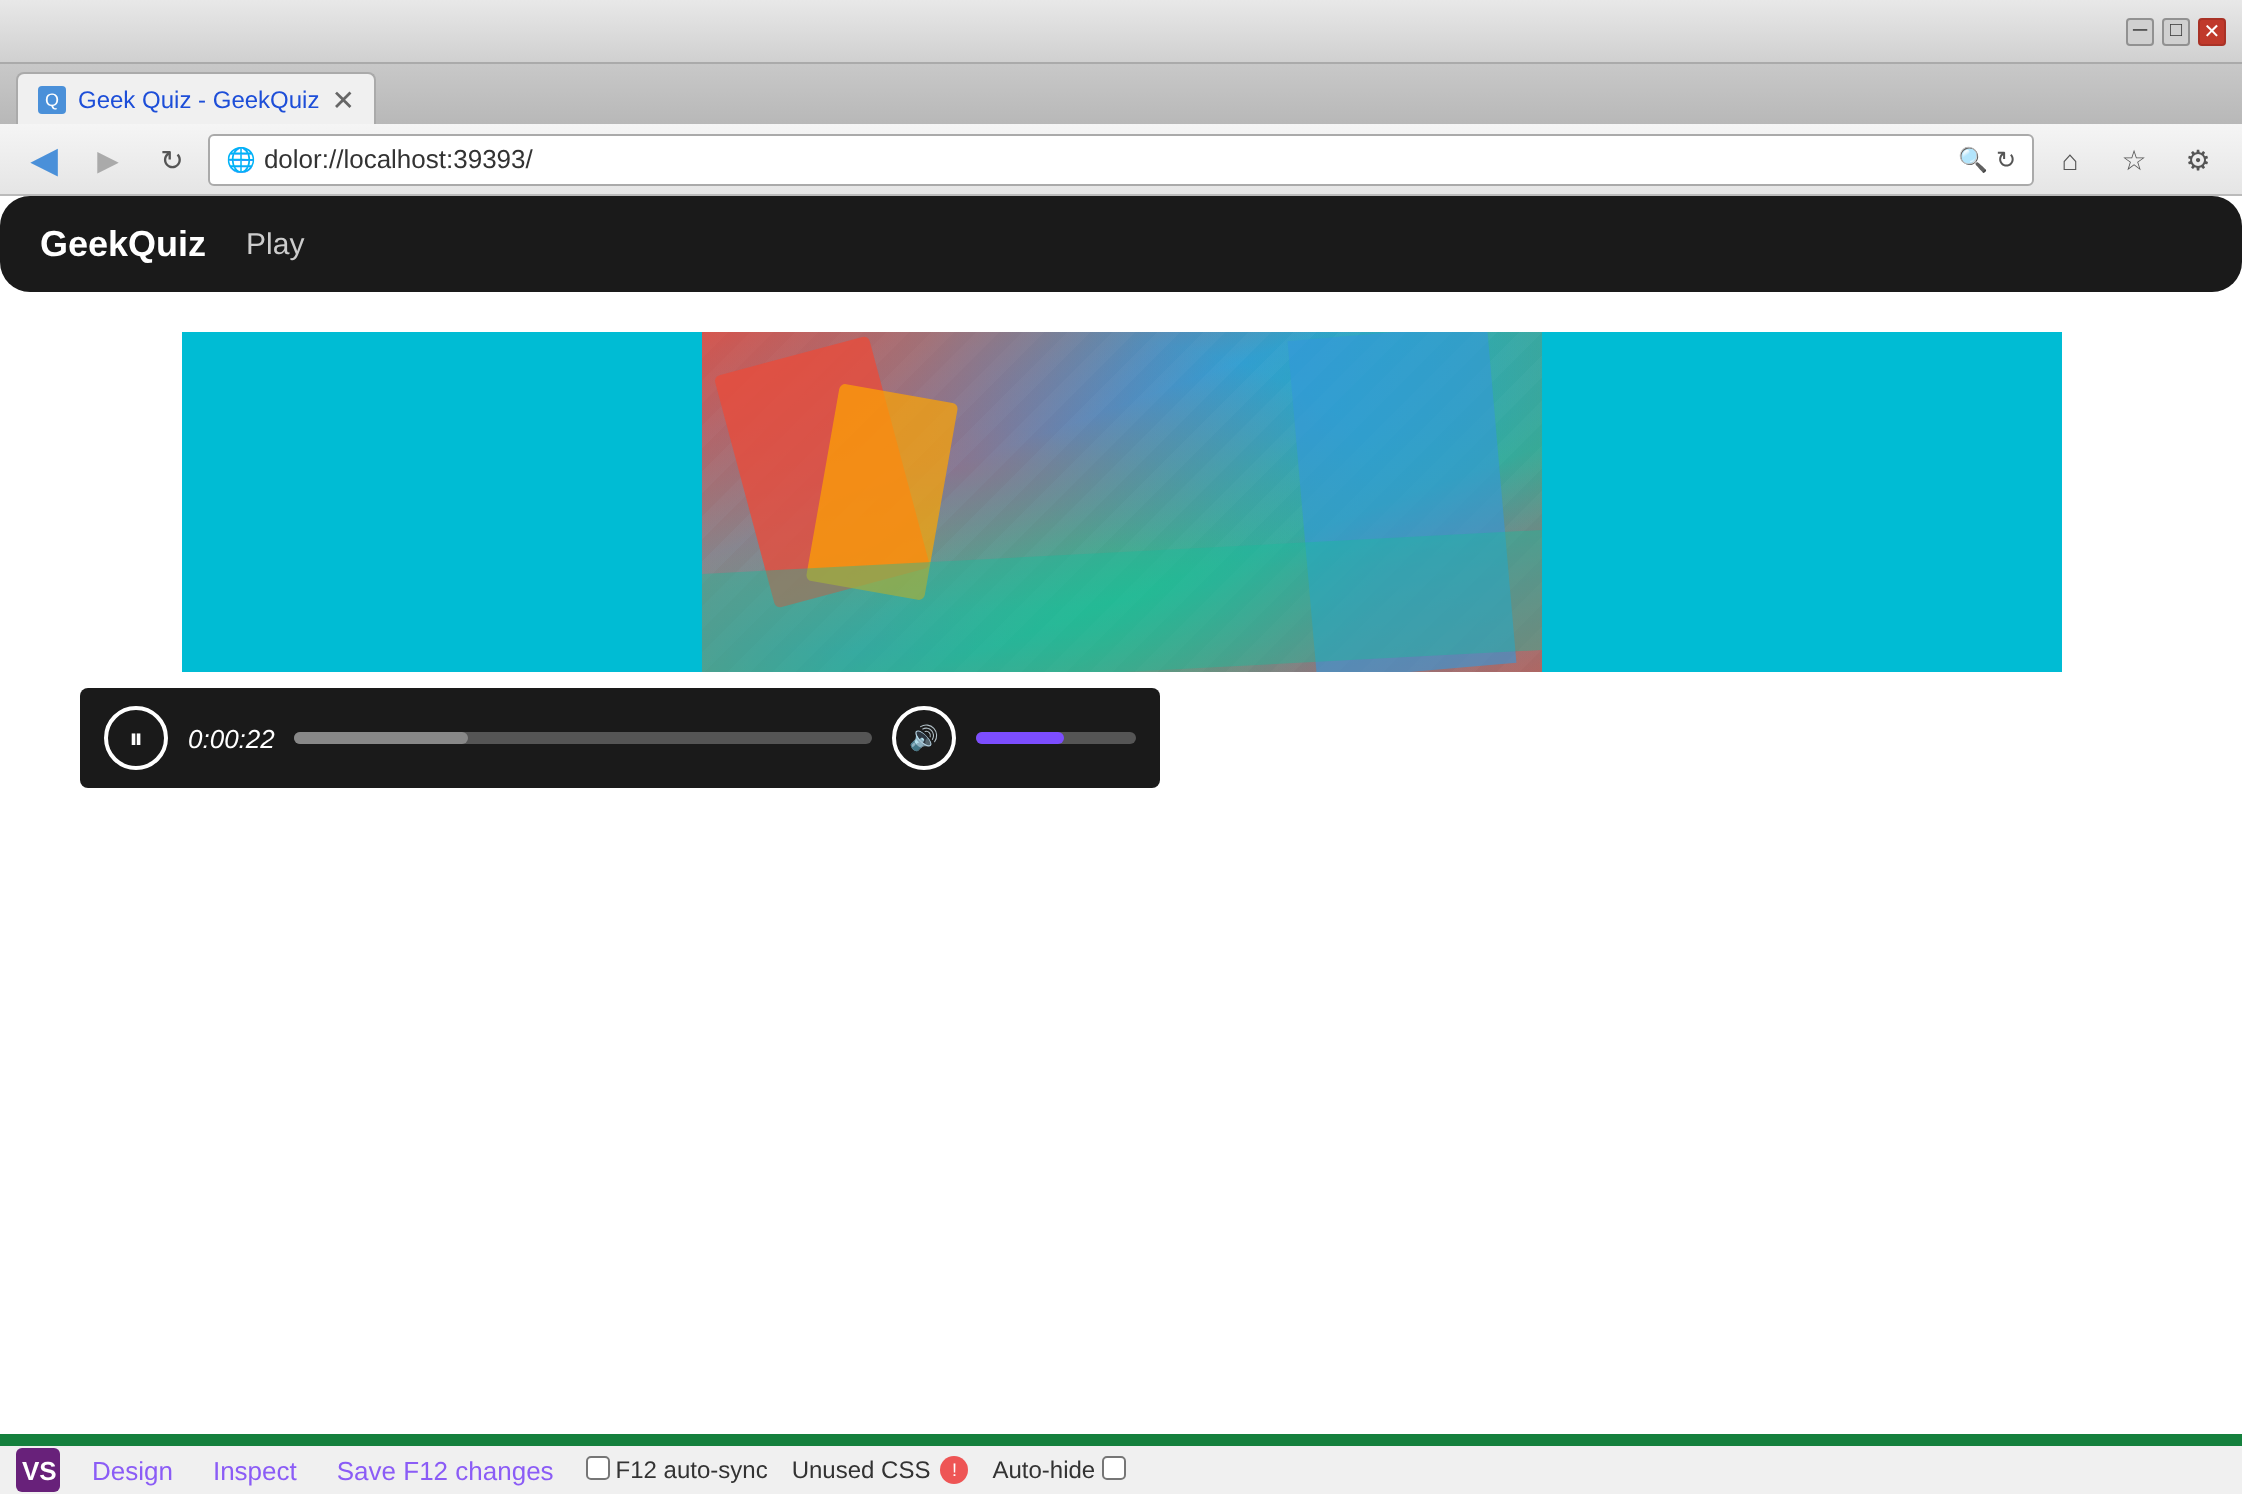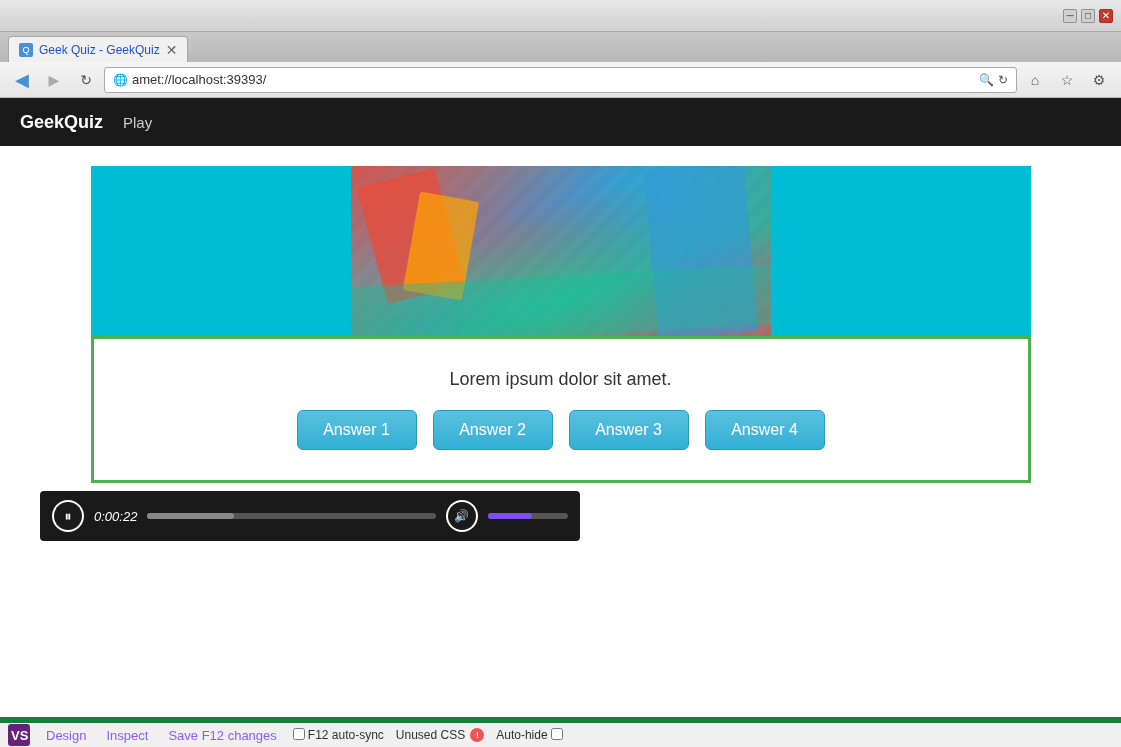--- a/index.html
+++ b/index.html
@@ -64,21 +64,21 @@
     .address-search { color: #888; font-size: 12px; }
     .address-refresh { color: #555; font-size: 12px; cursor: pointer; }
     .nav-right { display: flex; gap: 4px; }
 
     
     .page-content { flex: 1; overflow: hidden; background: white; display: flex; flex-direction: column; }
 
     
     .app-navbar {
       background: #1a1a1a;
-      height: 48px; display: flex; align-items: center; padding: 0 20px; gap: 20px;
+      height: 48px; display: flex; align-items: center; padding: 0 20px; gap: 20px; border-radius: 15px;
     }
     .app-brand { color: white; font-size: 18px; font-weight: bold; }
     .app-nav-link { color: #ccc; font-size: 15px; cursor: pointer; }
 
     
     .main-area { flex: 1; padding: 20px 40px; display: flex; flex-direction: column; align-items: center; }
 
     
     .hero-container {
       width: 940px; background: #00bcd4;
@@ -194,21 +194,21 @@
     <div style="width:40px;height:26px;"></div>
   </div>
 
   <div class="nav-bar">
     <button class="nav-btn back">◀</button>
     <button class="nav-btn" style="color:#aaa;">▶</button>
     <button class="nav-btn">↻</button>
 
     <div class="address-bar">
       <span class="address-icon">🌐</span>
-      <span class="address-text">amet://localhost:39393/</span>
+      <span class="address-text">dolor://localhost:39393/</span>
       <span class="address-search">🔍</span>
       <span class="address-refresh">↻</span>
     </div>
 
     <div class="nav-right">
       <button class="nav-btn">⌂</button>
       <button class="nav-btn">☆</button>
       <button class="nav-btn">⚙</button>
     </div>
   </div>
@@ -228,29 +228,20 @@
           <div class="paint-strokes"></div>
 
           <div style="position:absolute;inset:0;background:linear-gradient(160deg, rgba(231,76,60,0.7) 0%, rgba(52,152,219,0.5) 35%, rgba(26,188,156,0.6) 65%, rgba(231,76,60,0.5) 100%);"></div>
           <div style="position:absolute;top:10px;left:20px;width:80px;height:120px;background:rgba(231,76,60,0.8);transform:rotate(-15deg);border-radius:3px;"></div>
           <div style="position:absolute;top:30px;left:60px;width:60px;height:100px;background:rgba(255,165,0,0.7);transform:rotate(10deg);border-radius:3px;"></div>
           <div style="position:absolute;top:0;right:20px;width:100px;height:170px;background:rgba(52,152,219,0.6);transform:rotate(-5deg);"></div>
           <div style="position:absolute;bottom:0;left:0;right:0;height:60px;background:rgba(26,188,156,0.4);transform:skewY(-3deg);"></div>
         </div>
       </div>
 
-      <div class="quiz-box">
-        <div class="quiz-question">Lorem ipsum dolor sit amet.</div>
-        <div class="quiz-answers">
-          <button class="answer-btn">Answer 1</button>
-          <button class="answer-btn">Answer 2</button>
-          <button class="answer-btn">Answer 3</button>
-          <button class="answer-btn">Answer 4</button>
-        </div>
-      </div>
 
       <div class="media-player">
         <div class="media-play-btn">
           <span class="media-play-icon">⏸</span>
         </div>
         <span class="media-time">0:00:22</span>
         <div class="media-progress-bar">
           <div class="media-progress-fill"></div>
         </div>
         <div class="media-volume-btn">

